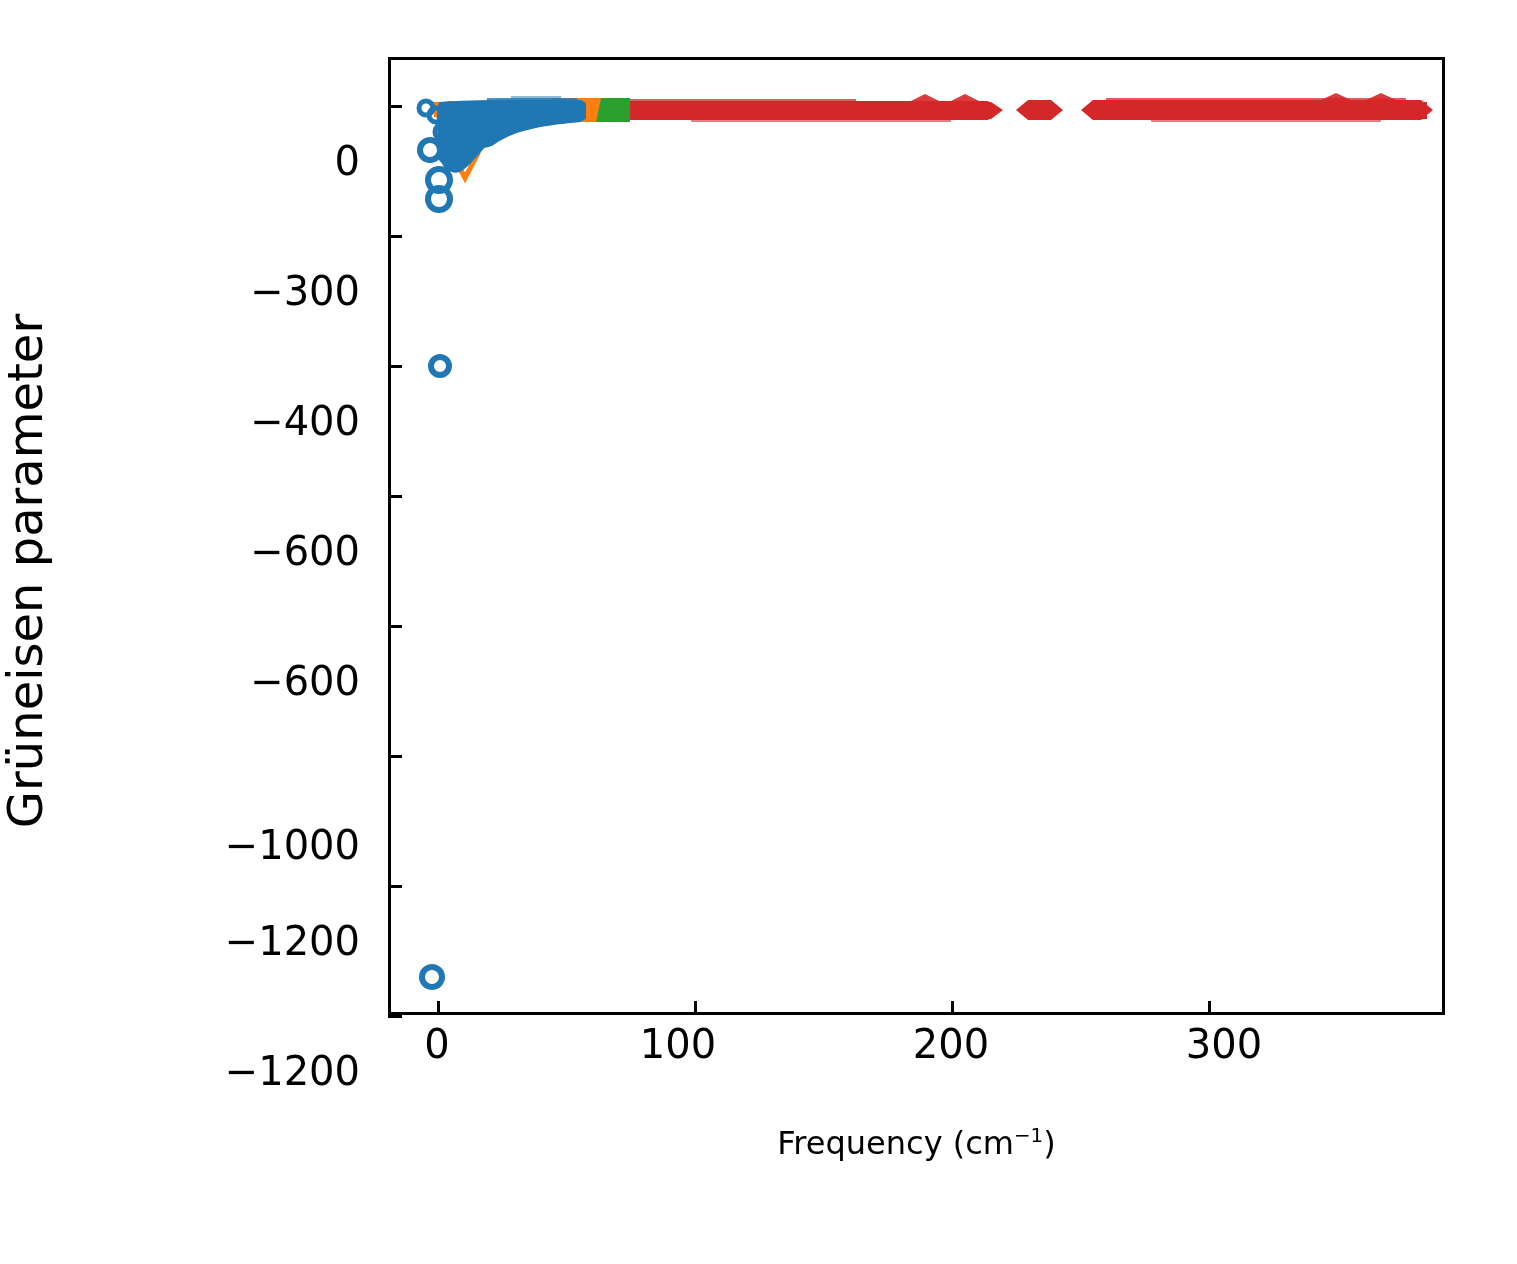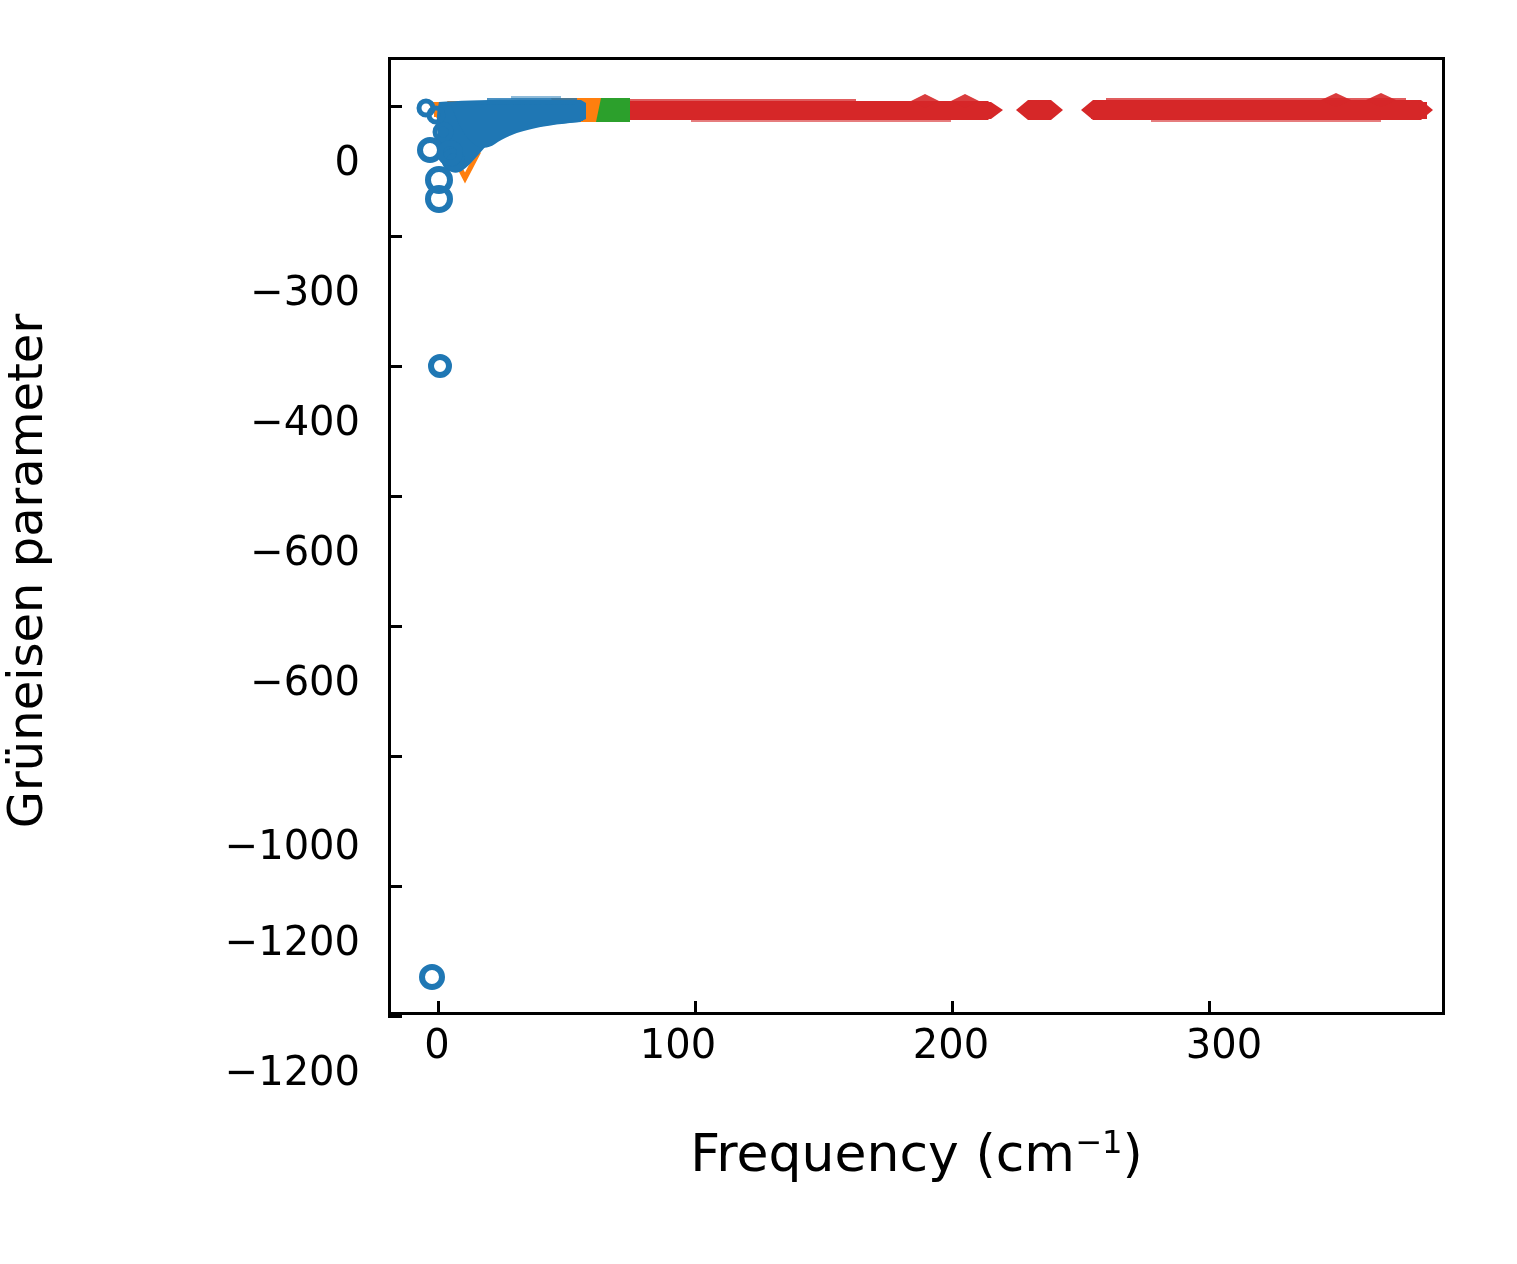--- a/index.html
+++ b/index.html
@@ -18,21 +18,21 @@
   .tick-x{position:absolute;bottom:-3px;width:3px;height:14px;background:#000;}
   .tick-y{position:absolute;left:-3px;height:3px;width:14px;background:#000;}
 
   .ticklabel-x{position:absolute;top:1024px;transform:translateX(-50%);
                font-size:40px;color:#000;line-height:1;}
   .ticklabel-y{position:absolute;right:1157px;transform:translateY(-50%);
                font-size:40px;color:#000;line-height:1;white-space:nowrap;}
 
   
   #xlabel{position:absolute;left:388px;top:1126px;width:1057px;text-align:center;
-          font-size:52px;color:#000;line-height:1.05;}
+          font-size:32px;color:#000;line-height:1.05;}
   #ylabel{position:absolute;left:0px;top:0px;width:958px;height:70px;
           transform:translate(-444px,536px) rotate(-90deg);transform-origin:50% 50%;
           text-align:center;font-size:48px;color:#000;line-height:1.05;}
   .sup{font-size:0.62em;vertical-align:super;}
 </style>
 </head>
 <body>
 
 <div id="figure">
 

